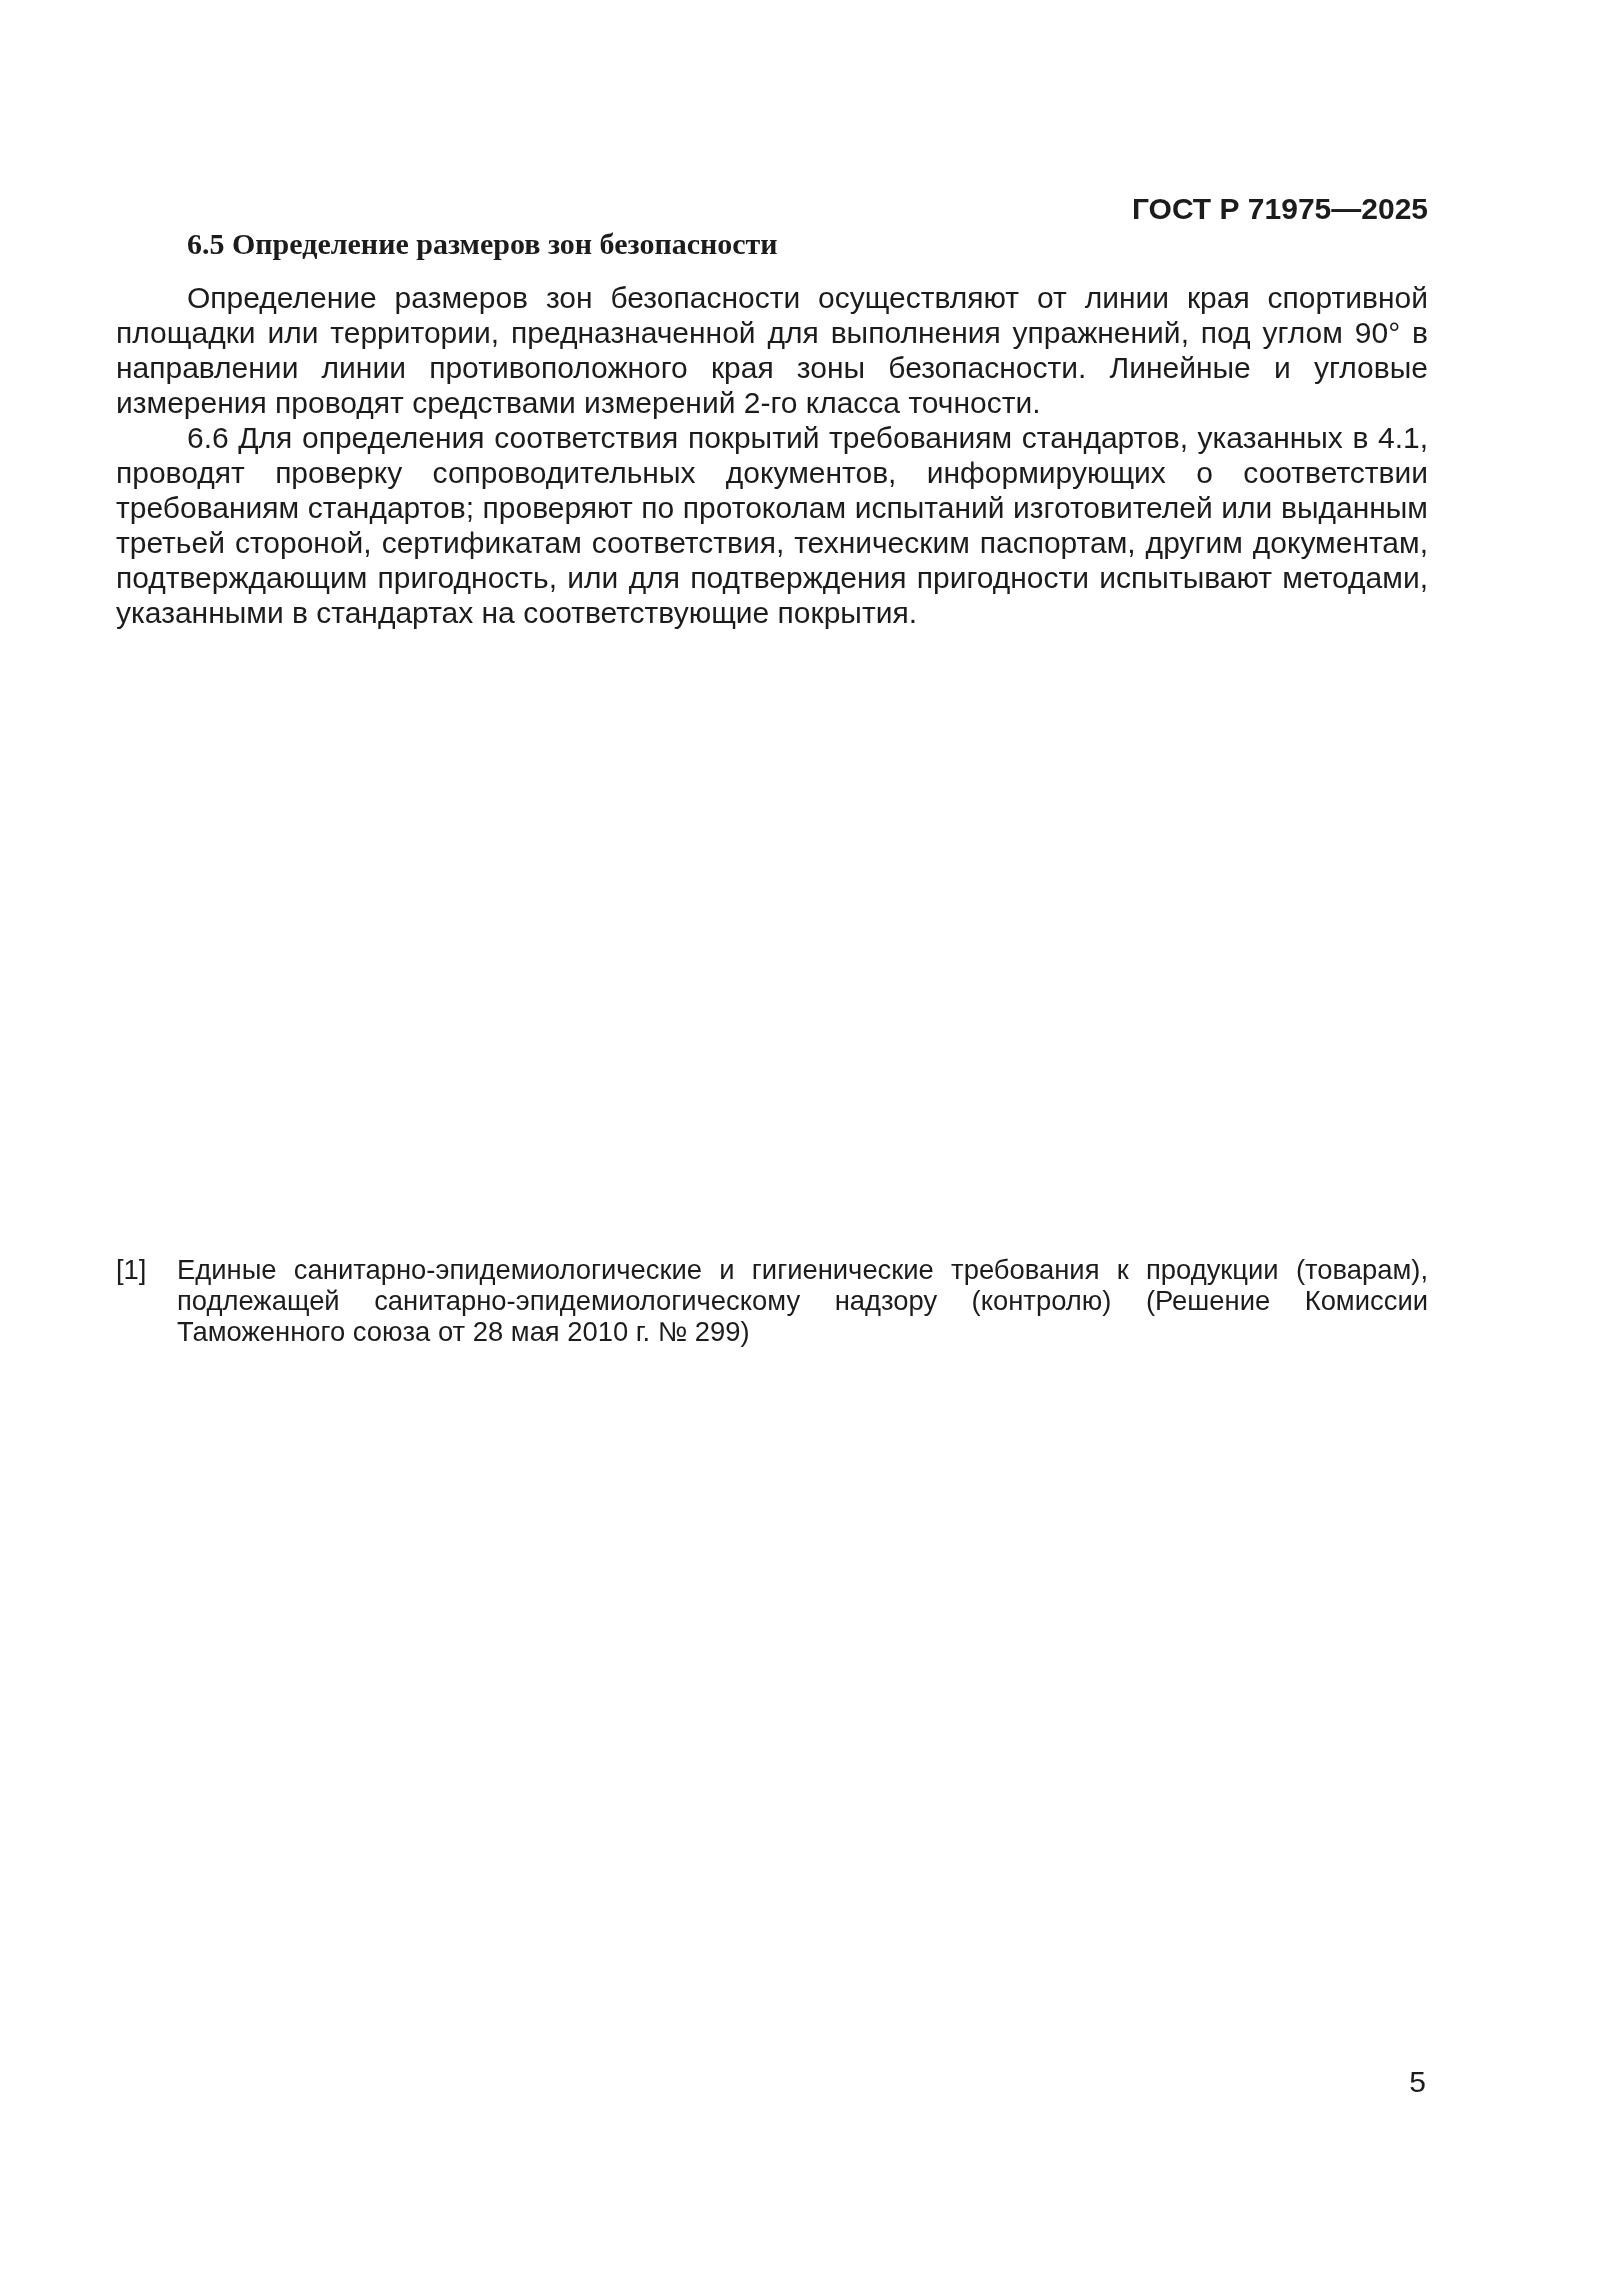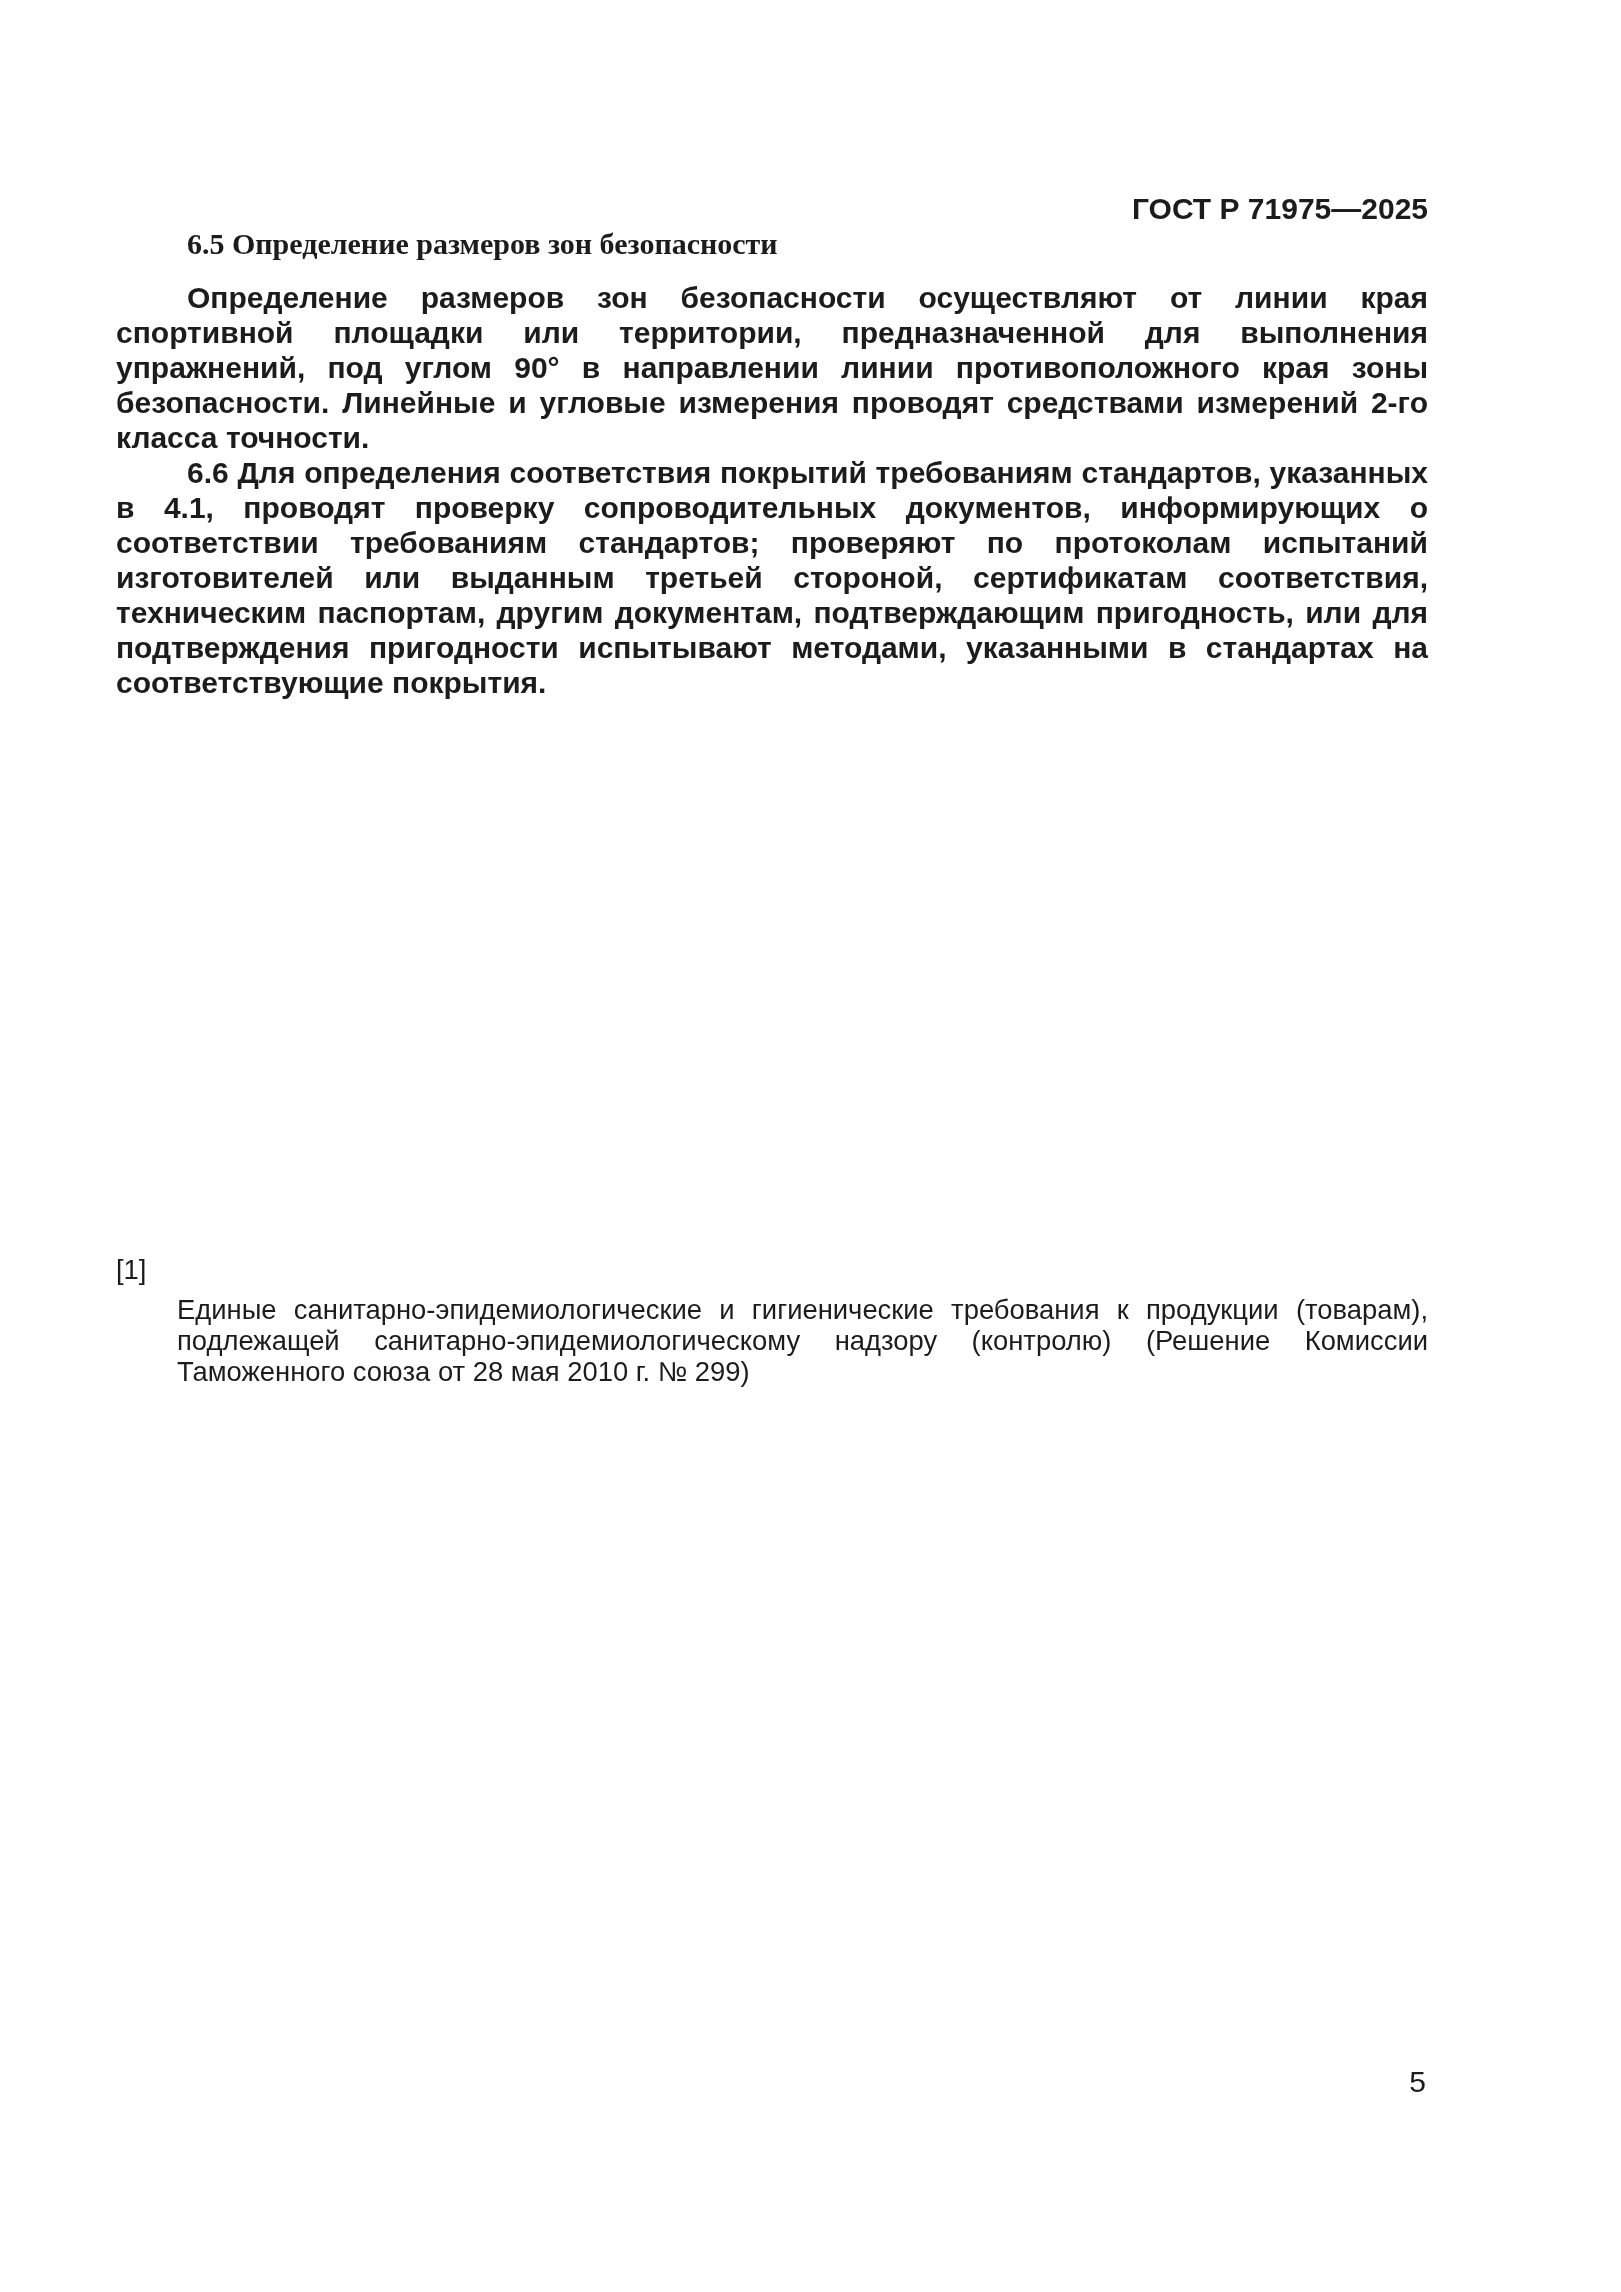--- a/index.html
+++ b/index.html
@@ -45,21 +45,20 @@
     font-size: 30px;
     line-height: 35px;
     text-align: justify;
     hyphens: auto;
     -webkit-hyphens: auto;
   }
   .body-text p {
     margin: 0;
     padding: 0;
     text-indent: 71px;
-    font-weight: bold;
   }
   .bib-title {
     position: absolute;
     top: 1187px;
     left: 116px;
     width: 1312px;
     font-size: 30px;
     line-height: 35px;
     font-weight: bold;
     text-align: center;
@@ -74,21 +73,20 @@
     line-height: 31px;
   }
   .bib-ref {
     width: 61px;
     flex-shrink: 0;
   }
   .bib-text {
     flex: 1;
     text-align: justify;
     hyphens: auto;
-    margin-top: 40px;
     -webkit-hyphens: auto;
   }
   .page-number {
     position: absolute;
     top: 2064px;
     right: 195px;
     font-size: 30px;
     line-height: 35px;
   }
 </style>

